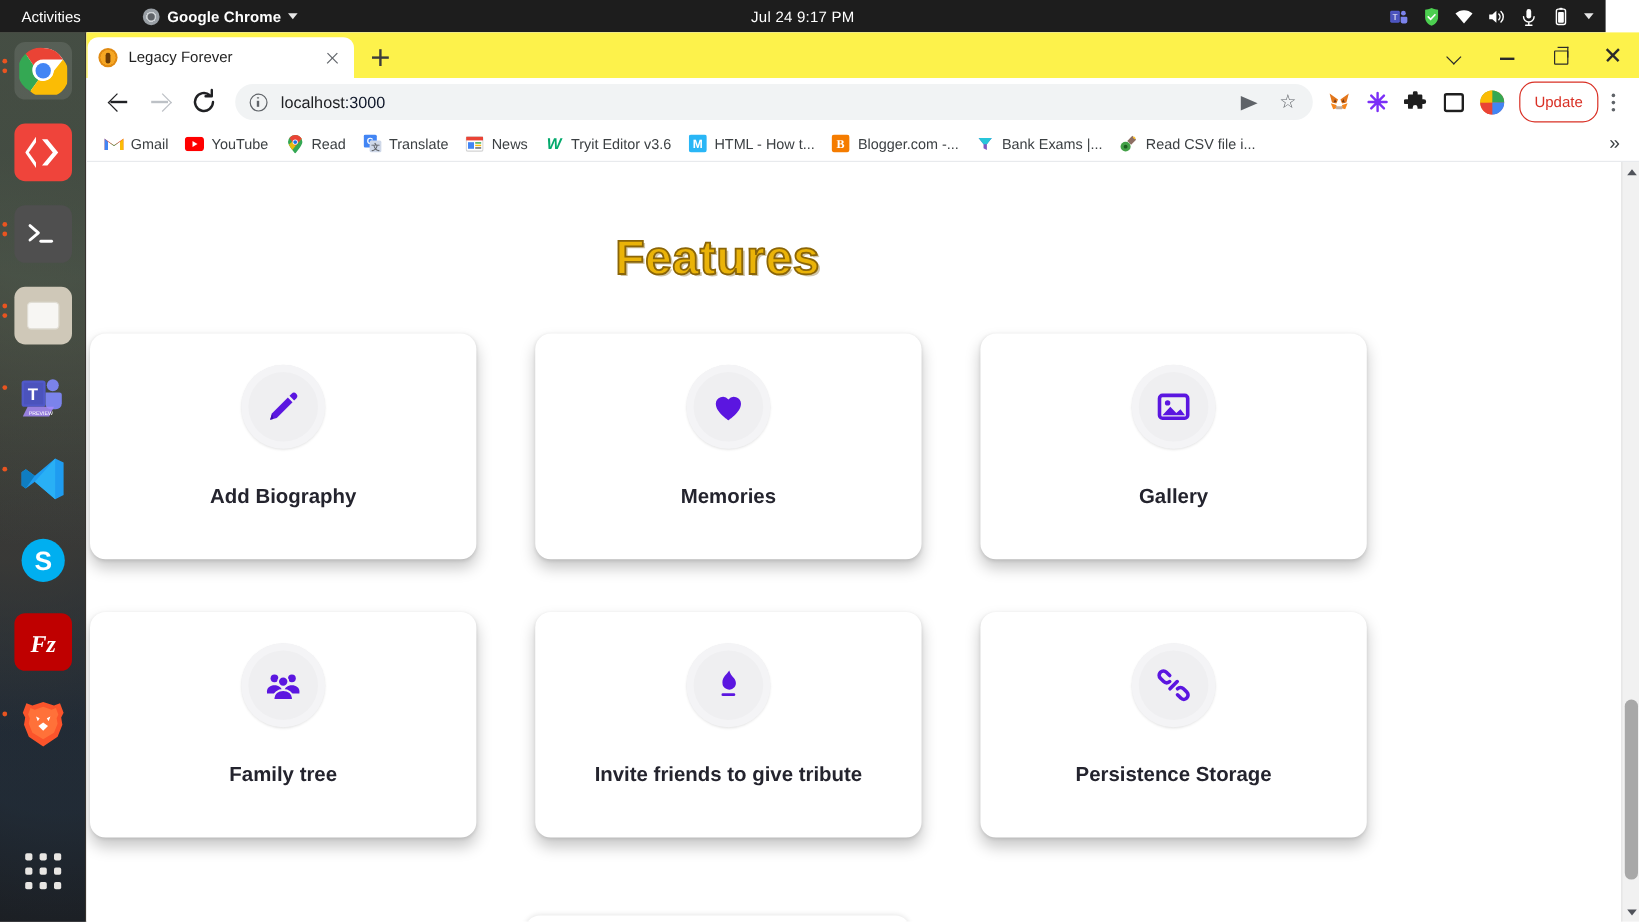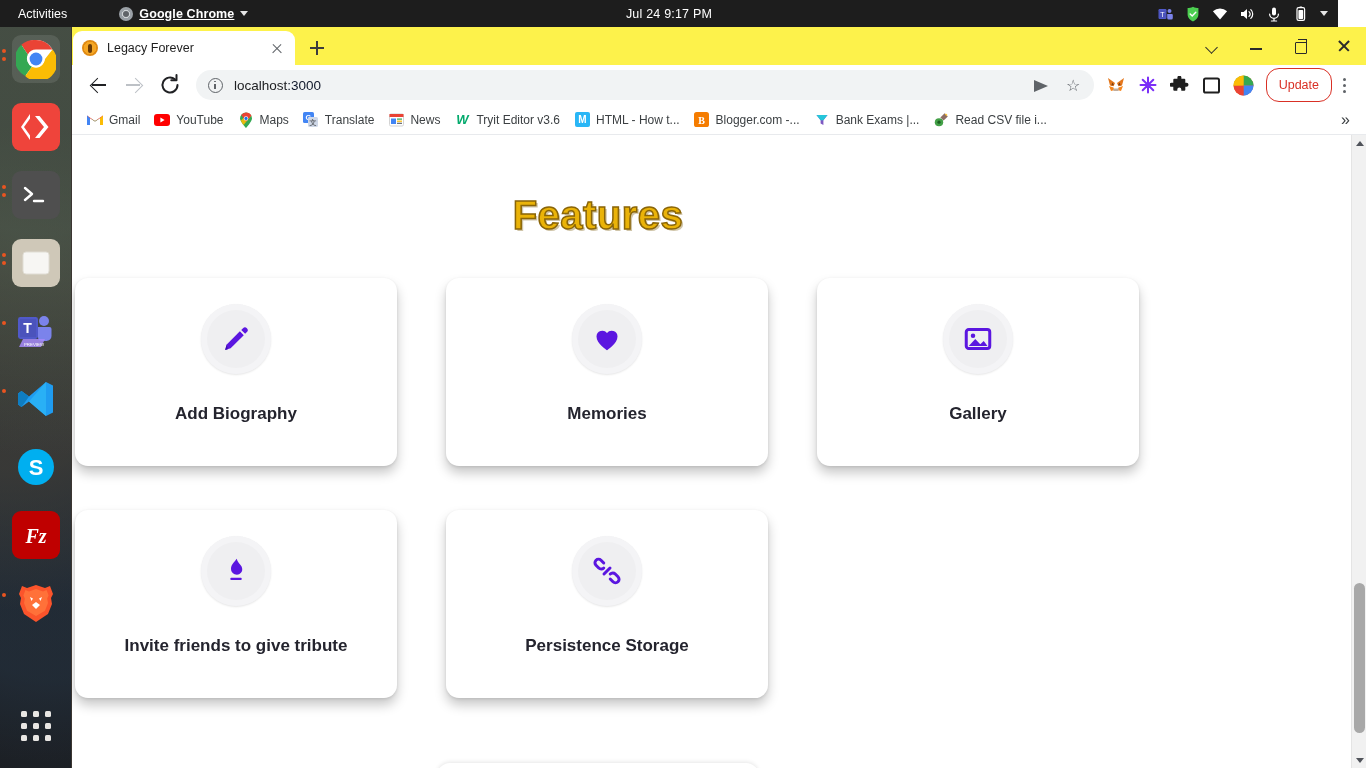--- a/index.html
+++ b/index.html
@@ -10,21 +10,21 @@
   }
 
   
   #topbar {
     position: absolute; left: 0; top: 0; width: 1338px; height: 27px;
     background: #1d1d1d; color: #ffffff;
     display: flex; align-items: center; font-size: 12.5px;
   }
   #topbar .activities { margin-left: 10px; padding: 2px 8px; border-radius: 4px; }
   #topbar .appmenu { display: flex; align-items: center; gap: 6px; margin-left: 44px; }
-  #topbar .appname { font-weight: 600; font-size: 12.5px; letter-spacing: .1px; text-decoration: underline; }
+  #topbar .appname { font-weight: 600; font-size: 12.5px; letter-spacing: .1px; }
   .chrome-dot {
     width: 14px; height: 14px; border-radius: 50%;
     background: radial-gradient(circle at 50% 50%, #cfd3d6 0 42%, #9aa0a6 43% 100%);
     position: relative; display: inline-block;
   }
   .chrome-dot::after{
     content:""; position:absolute; left:4px; top:4px; width:6px; height:6px;
     border-radius:50%; background:#5f6368;
   }
   .caret-down { width:0;height:0;border-left:4px solid transparent;border-right:4px solid transparent;border-top:5px solid #e6e6e6; }
@@ -477,21 +477,21 @@
     <div class="bm">
       <span class="bmico">
         <svg width="14" height="16" viewBox="0 0 14 16">
             <path d="M7 16s6-6.6 6-9.6A6 6 0 0 0 1 6.4C1 9.4 7 16 7 16z" fill="#34a853"></path>
             <path d="M12.4 3.4 4.6 13A19 19 0 0 1 1.8 8.4L9 2.2z" fill="#fbbc05" opacity=".9"></path>
             <path d="M7 .4a6 6 0 0 1 5.4 3.3L7 9.6 2.2 2.9A6 6 0 0 1 7 .4z" fill="#ea4335"></path>
             <circle cx="7" cy="6.4" r="2.2" fill="#fff"></circle>
             <circle cx="7" cy="6.4" r="1.6" fill="#1a73e8"></circle>
           </svg>
       </span>
-      <span class="bl">Maps</span>
+      <span class="bl">Read</span>
     </div>
     <div class="bm">
       <span class="bmico">
         <svg width="15" height="15" viewBox="0 0 15 15">
             <rect x="0" y="0" width="11" height="11" rx="1.6" fill="#4285f4"></rect>
             <text x="5.5" y="8.4" font-size="7.5" fill="#fff" text-anchor="middle" font-family="Liberation Sans" font-weight="700">G</text>
             <rect x="5" y="5" width="10" height="10" rx="1.6" fill="#cfd8e8"></rect>
             <text x="10" y="13" font-size="7" fill="#5f6368" text-anchor="middle" font-family="Liberation Sans">文</text>
           </svg>
       </span>
@@ -587,20 +587,33 @@
           <div class="circ">
             <svg width="30" height="30" viewBox="0 0 24 24">
               <rect x="2.6" y="4.4" width="18.8" height="15.2" rx="2" fill="none" stroke="#5b16e0" stroke-width="2.4"></rect>
               <circle cx="8" cy="9.4" r="1.8" fill="#5b16e0"></circle>
               <path d="M4.6 17.6 9.8 12l4 4.2 2.8-2.6 3 4z" fill="#5b16e0"></path>
             </svg>
           </div>
           <div class="cardlabel">Gallery</div>
         </div>
 
+        <div class="card">
+          <div class="circ">
+            <svg width="30" height="30" viewBox="0 0 24 24">
+              <circle cx="6.2" cy="7.4" r="2.6" fill="#5b16e0"></circle>
+              <circle cx="17.8" cy="7.4" r="2.6" fill="#5b16e0"></circle>
+              <path d="M1.2 16c0-2.4 2.2-4 5-4s5 1.6 5 4v1.6H1.2z" fill="#5b16e0"></path>
+              <path d="M12.8 16c0-2.4 2.2-4 5-4s5 1.6 5 4v1.6H12.8z" fill="#5b16e0"></path>
+              <circle cx="12" cy="9.6" r="3.4" fill="#5b16e0" stroke="#efeff1" stroke-width="1.2"></circle>
+              <path d="M5.6 20.6c0-3.2 2.9-5.4 6.4-5.4s6.4 2.2 6.4 5.4v1.2H5.6z" fill="#5b16e0" stroke="#efeff1" stroke-width="1.2"></path>
+            </svg>
+          </div>
+          <div class="cardlabel">Family tree</div>
+        </div>
 
         <div class="card">
           <div class="circ">
             <svg width="30" height="30" viewBox="0 0 24 24">
               <path d="M12.6 2.2c-1.6 2.4-4.6 4.4-4.6 8a4.6 4.6 0 0 0 8 3.2c1.6-1.8 1.2-4.4-.4-6.2-1.4-1.6-2.6-3-3-5z" fill="#5b16e0"></path>
               <rect x="7.4" y="17.4" width="9.2" height="1.8" rx="0.9" fill="#5b16e0"></rect>
             </svg>
           </div>
           <div class="cardlabel">Invite friends to give tribute</div>
         </div>

